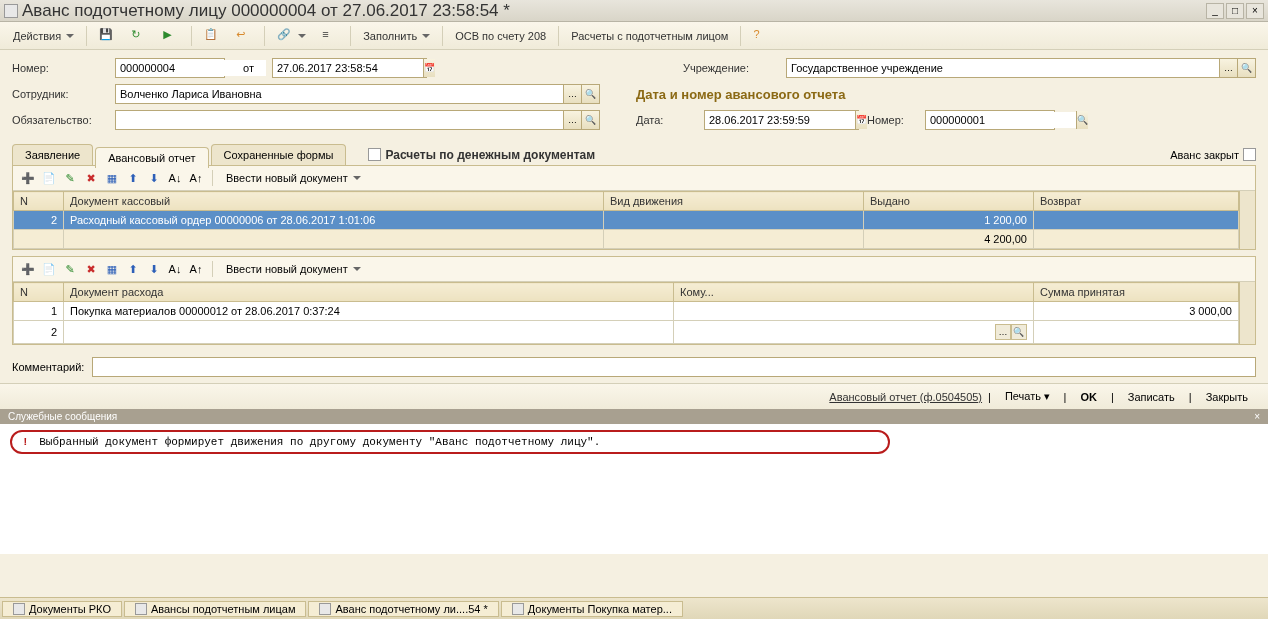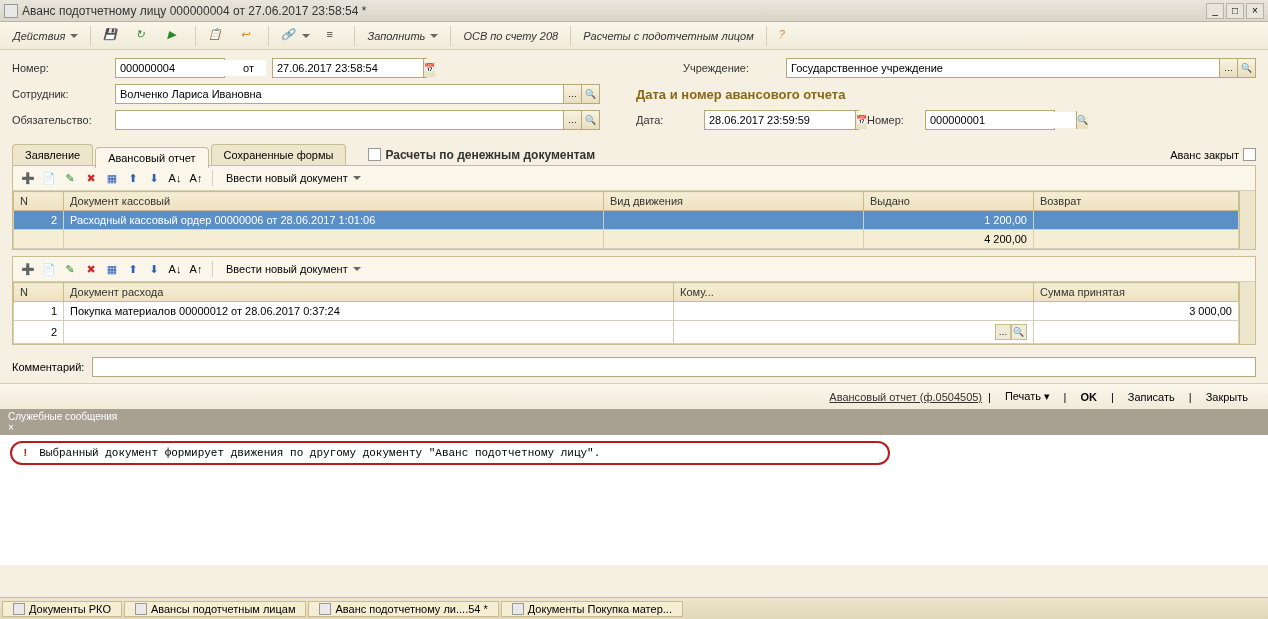--- a/index.html
+++ b/index.html
@@ -1,23 +1,23 @@
 <!DOCTYPE html>
 <html><head>
 <meta charset="utf-8">
 <style>
 * { box-sizing: border-box; margin: 0; padding: 0; }
 body { font-family: Arial, sans-serif; font-size: 11px; background: #f5f0e1; width: 1268px; height: 619px; overflow: hidden; }
 
 .titlebar { background: linear-gradient(#e8e5dc, #d9d5c8); height: 22px; display: flex; align-items: center; padding: 0 4px; border-bottom: 1px solid #b8b4a5; }
 .titlebar .doc-icon { width: 14px; height: 14px; background: #e8e8e8; border: 1px solid #999; margin-right: 4px; }
-.titlebar .title { flex: 1; font-size: 12px; color: #333; }
+.titlebar .title { flex: 1; font-size: 17px; color: #333; }
 .titlebar .winbtn { width: 18px; height: 16px; margin-left: 2px; background: #e8e5dc; border: 1px solid #b8b4a5; text-align: center; line-height: 14px; cursor: pointer; font-size: 10px; }
 
-.toolbar { background: linear-gradient(#faf6ea, #f0ebd9); height: 28px; display: flex; align-items: center; padding: 0 6px; border-bottom: 1px solid #d4cfb8; gap: 2px; font-style: italic; }
+.toolbar { background: linear-gradient(#faf6ea, #f0ebd9); height: 28px; display: flex; align-items: center; padding: 0 6px; border-bottom: 1px solid #d4cfb8; gap: 2px; }
 .toolbar .btn { padding: 2px 6px; border: 1px solid transparent; cursor: pointer; display: flex; align-items: center; gap: 3px; font-size: 11px; color: #333; }
 .toolbar .sep { width: 1px; height: 20px; background: #d4cfb8; margin: 0 3px; }
 .toolbar .icon { width: 16px; height: 16px; display: inline-block; }
 .dropdown-arrow { width: 7px; height: 4px; border-left: 4px solid transparent; border-right: 4px solid transparent; border-top: 4px solid #666; margin-left: 2px; }
 
 .form-area { padding: 8px 12px; background: #f5f0e1; }
 .form-row { display: flex; align-items: center; margin-bottom: 6px; gap: 8px; }
 .form-label { font-size: 11px; color: #333; min-width: 95px; }
 .form-input { background: #fff; border: 1px solid #b8a878; padding: 2px 4px; font-size: 11px; height: 20px; }
 .form-input.with-btn { display: flex; align-items: center; padding: 0; }
@@ -48,21 +48,21 @@
 .scrollbar-v { width: 16px; background: #ede5cc; border-left: 1px solid #c9bc8f; }
 
 .comment-row { display: flex; align-items: center; padding: 6px 12px; gap: 8px; }
 .comment-input { flex: 1; background: #fff; border: 1px solid #b8a878; height: 20px; padding: 2px 4px; }
 
 .bottom-bar { background: linear-gradient(#faf6ea, #f0ebd9); padding: 4px 12px; display: flex; justify-content: flex-end; gap: 6px; border-top: 1px solid #d4cfb8; font-size: 11px; align-items: center; }
 .bottom-bar .link { color: #333; text-decoration: underline; cursor: pointer; }
 .bottom-bar .btn-action { padding: 2px 8px; cursor: pointer; }
 .bottom-bar .ok { font-weight: bold; }
 
-.messages-header { background: #a8a090; color: #fff; padding: 2px 8px; font-size: 10px; display: flex; justify-content: space-between; flex-direction: column; }
+.messages-header { background: #a8a090; color: #fff; padding: 2px 8px; font-size: 10px; display: flex; justify-content: space-between; }
 .messages { background: #fff; padding: 6px 10px; min-height: 130px; position: relative; }
 .message-box { border: 2px solid #b91c1c; border-radius: 12px; padding: 4px 10px; display: inline-block; font-family: "Courier New", monospace; font-size: 11px; min-width: 880px; }
 .msg-icon { color: #b91c1c; font-weight: bold; margin-right: 4px; }
 
 .statusbar { position: absolute; bottom: 0; left: 0; right: 0; background: linear-gradient(#ede5cc, #e0d7b8); height: 22px; display: flex; align-items: center; border-top: 1px solid #c9bc8f; }
 .statusbar .tab-btn { padding: 1px 10px; border: 1px solid #c9bc8f; background: #f5edd4; margin-left: 2px; font-size: 11px; cursor: pointer; display: flex; align-items: center; gap: 4px; }
 .statusbar .doc-ico { width: 12px; height: 12px; background: #e8e8e8; border: 1px solid #999; }
 
 
 .ico-green { color: #2d8a2d; }

